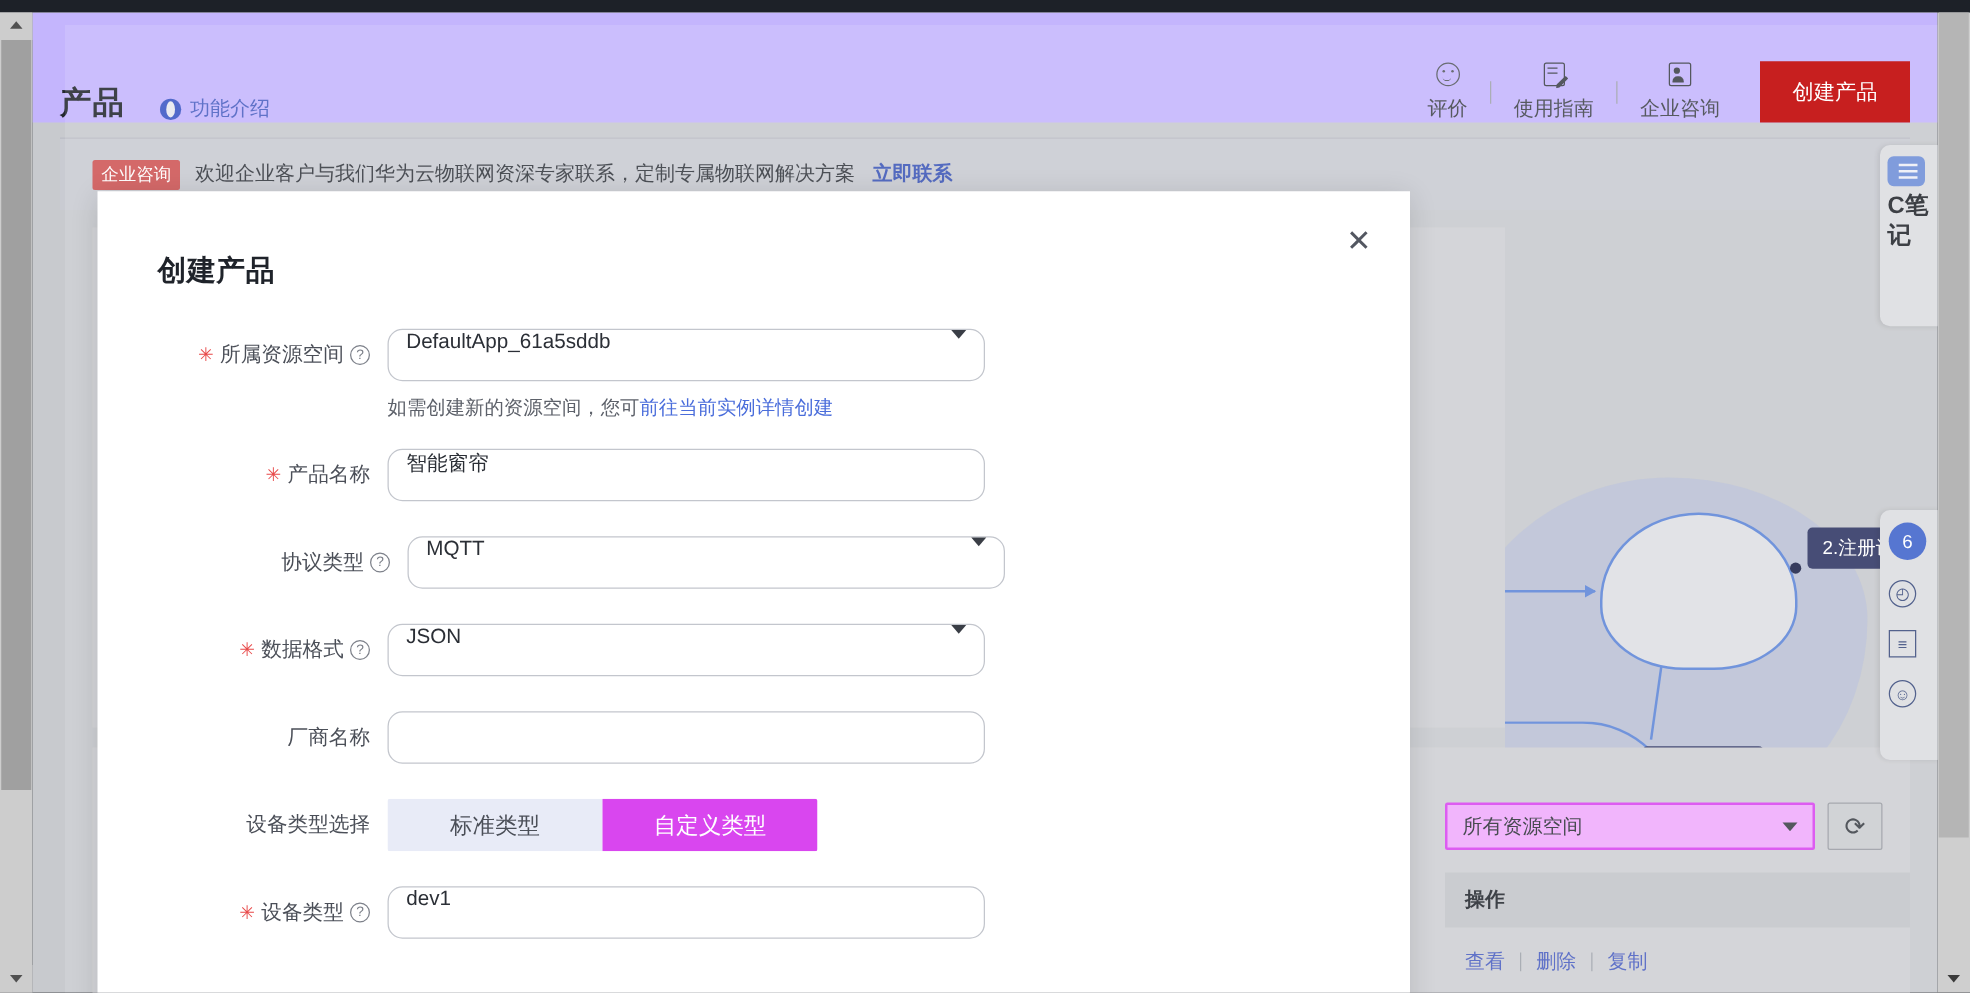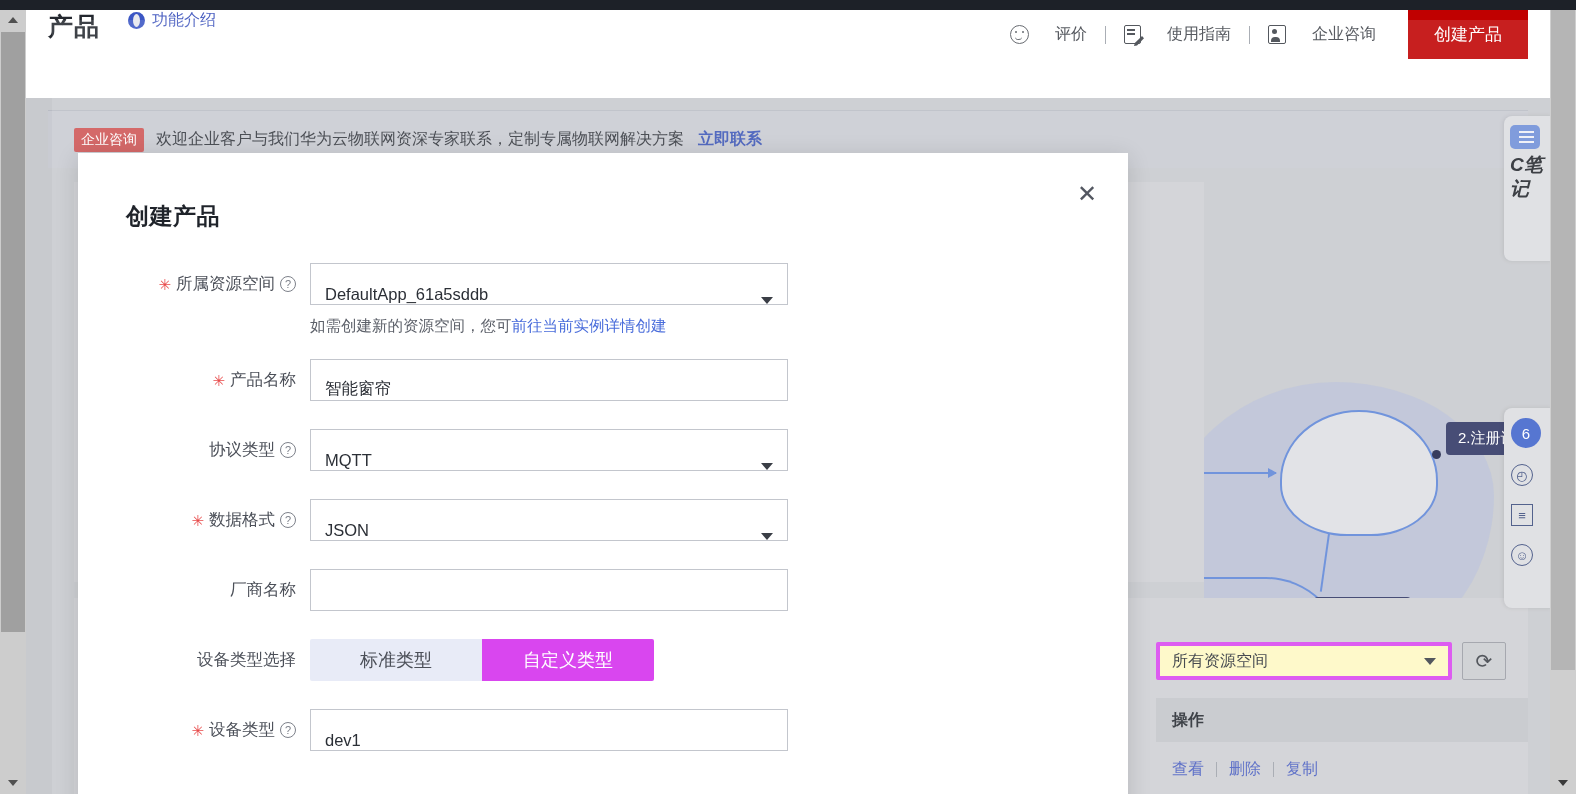--- a/index.html
+++ b/index.html
@@ -70,22 +70,22 @@
     position: absolute; left: 26px; top: 10px;
     width: 1524px; height: 784px;
     background: #c8cace;
     overflow: hidden;
   }
 
   
   .page-header {
     position: absolute; left: 0; top: 0;
     width: 1524px; height: 88px;
-    background: #ffffff;
-    display: flex; align-items: flex-start;
+    background: #c4b5fd;
+    display: flex; align-items: flex-end;
   }
   .page-title {
     margin-left: 22px;
     font-size: 25px; font-weight: bold; color: #24282f;
     letter-spacing: 1px;
   }
   .feature-link {
     margin-left: 28px;
     display: flex; align-items: center; gap: 7px;
     color: #4a5fc1; font-size: 16px; cursor: pointer;
@@ -99,23 +99,23 @@
     content: ""; position: absolute; left: 5px; top: 2px;
     width: 7px; height: 13px; border-radius: 50%;
     background: #e8e9ee;
   }
 
   .header-right {
     margin-left: auto; display: flex; align-items: center;
     padding-right: 22px;
   }
   .hr-item {
-    display: flex; align-items: center; gap: 26px;
+    display: flex; align-items: center; gap: 8px;
     font-size: 16px; color: #40444b;
-    padding: 0 18px; cursor: pointer;
+    padding: 0 18px; cursor: pointer; flex-direction: column;
   }
   .hr-sep { width: 1px; height: 18px; background: #9fa3ab; }
   .smiley {
     width: 19px; height: 19px; border-radius: 50%;
     border: 1.6px solid #55595f; position: relative;
   }
   .smiley::before {
     content:""; position:absolute; left:4px; top:5px;
     width:2.4px; height:2.4px; border-radius:50%; background:#55595f;
     box-shadow: 7px 0 0 #55595f;
@@ -270,22 +270,22 @@
     position: absolute; left: 48px; top: 588px;
     width: 1454px; height: 206px;
     background: #cfd0d4;
   }
   .filter-row {
     position: absolute; left: 1082px; top: 44px;
     display: flex; align-items: center; gap: 10px;
   }
   .filter-select {
     width: 296px; height: 38px;
-    background: #fef9c3;
-    border: 4px solid #d946ef; border-radius: 2px;
+    background: #f0abfc;
+    border: 2px solid #d946ef; border-radius: 2px;
     display: flex; align-items: center; padding: 0 12px;
     font-size: 16px; color: #2f333a; cursor: pointer;
   }
   .filter-select .caret {
     margin-left: auto;
     border-left: 6px solid transparent;
     border-right: 6px solid transparent;
     border-top: 7px solid #3c4047;
   }
   .refresh-btn {
@@ -313,21 +313,20 @@
   
   .rail-card {
     position: absolute; right: -2px;
     background: #dcdde1; border-radius: 8px 0 0 8px;
     box-shadow: -1px 0 4px rgba(0,0,0,.10);
     overflow: hidden;
   }
   .rail-top {
     top: 106px; width: 48px; height: 145px;
     padding: 9px 0 16px 6px;
-    font-style: italic;
   }
   .rail-note-ic {
     width: 30px; height: 24px; border-radius: 5px;
     background: #6f8fd8; position: relative; margin-bottom: 4px;
   }
   .rail-note-ic::after {
     content:""; position:absolute; left:9px; top:6px;
     width:15px; height:2px; background:#eef0f6;
     box-shadow: 0 5px 0 #eef0f6, 0 10px 0 #eef0f6;
   }
@@ -395,23 +394,23 @@
   .q-ic {
     width: 16px; height: 16px; border-radius: 50%;
     border: 1.4px solid #7d818a; color: #7d818a;
     font-size: 11px; display: inline-flex;
     align-items: center; justify-content: center;
     cursor: pointer; flex: 0 0 auto;
   }
   .fctrl { width: 478px; }
   .ipt, .sel {
     width: 478px; height: 42px;
-    border: 1px solid #c3c6cd; border-radius: 0;
+    border: 1px solid #c3c6cd; border-radius: 12px;
     background: #fff;
-    display: flex; align-items: flex-end;
+    display: flex; align-items: flex-start;
     padding: 0 14px; font-size: 16.5px; color: #2b2f36;
     cursor: text;
   }
   .sel { cursor: pointer; }
   .sel .caret {
     margin-left: auto;
     border-left: 6px solid transparent;
     border-right: 6px solid transparent;
     border-top: 7px solid #3a3e46;
   }
@@ -566,21 +565,21 @@
       <div class="frow" style="margin-top:22px;">
         <div class="flabel">
           <span class="req-star">✳</span>
           <span>产品名称</span>
         </div>
         <div class="fctrl">
           <div class="ipt" placeholder="">智能窗帘</div>
         </div>
       </div>
 
-      <div class="frow" style="margin-top:28px;">
+      <div class="frow" style="margin-top:28px;padding-left:16px;">
         <div class="flabel">
           <span>协议类型</span>
           <span class="q-ic">?</span>
         </div>
         <div class="fctrl">
           <div class="sel">
             <span>MQTT</span>
             <span class="caret"></span>
           </div>
         </div>

